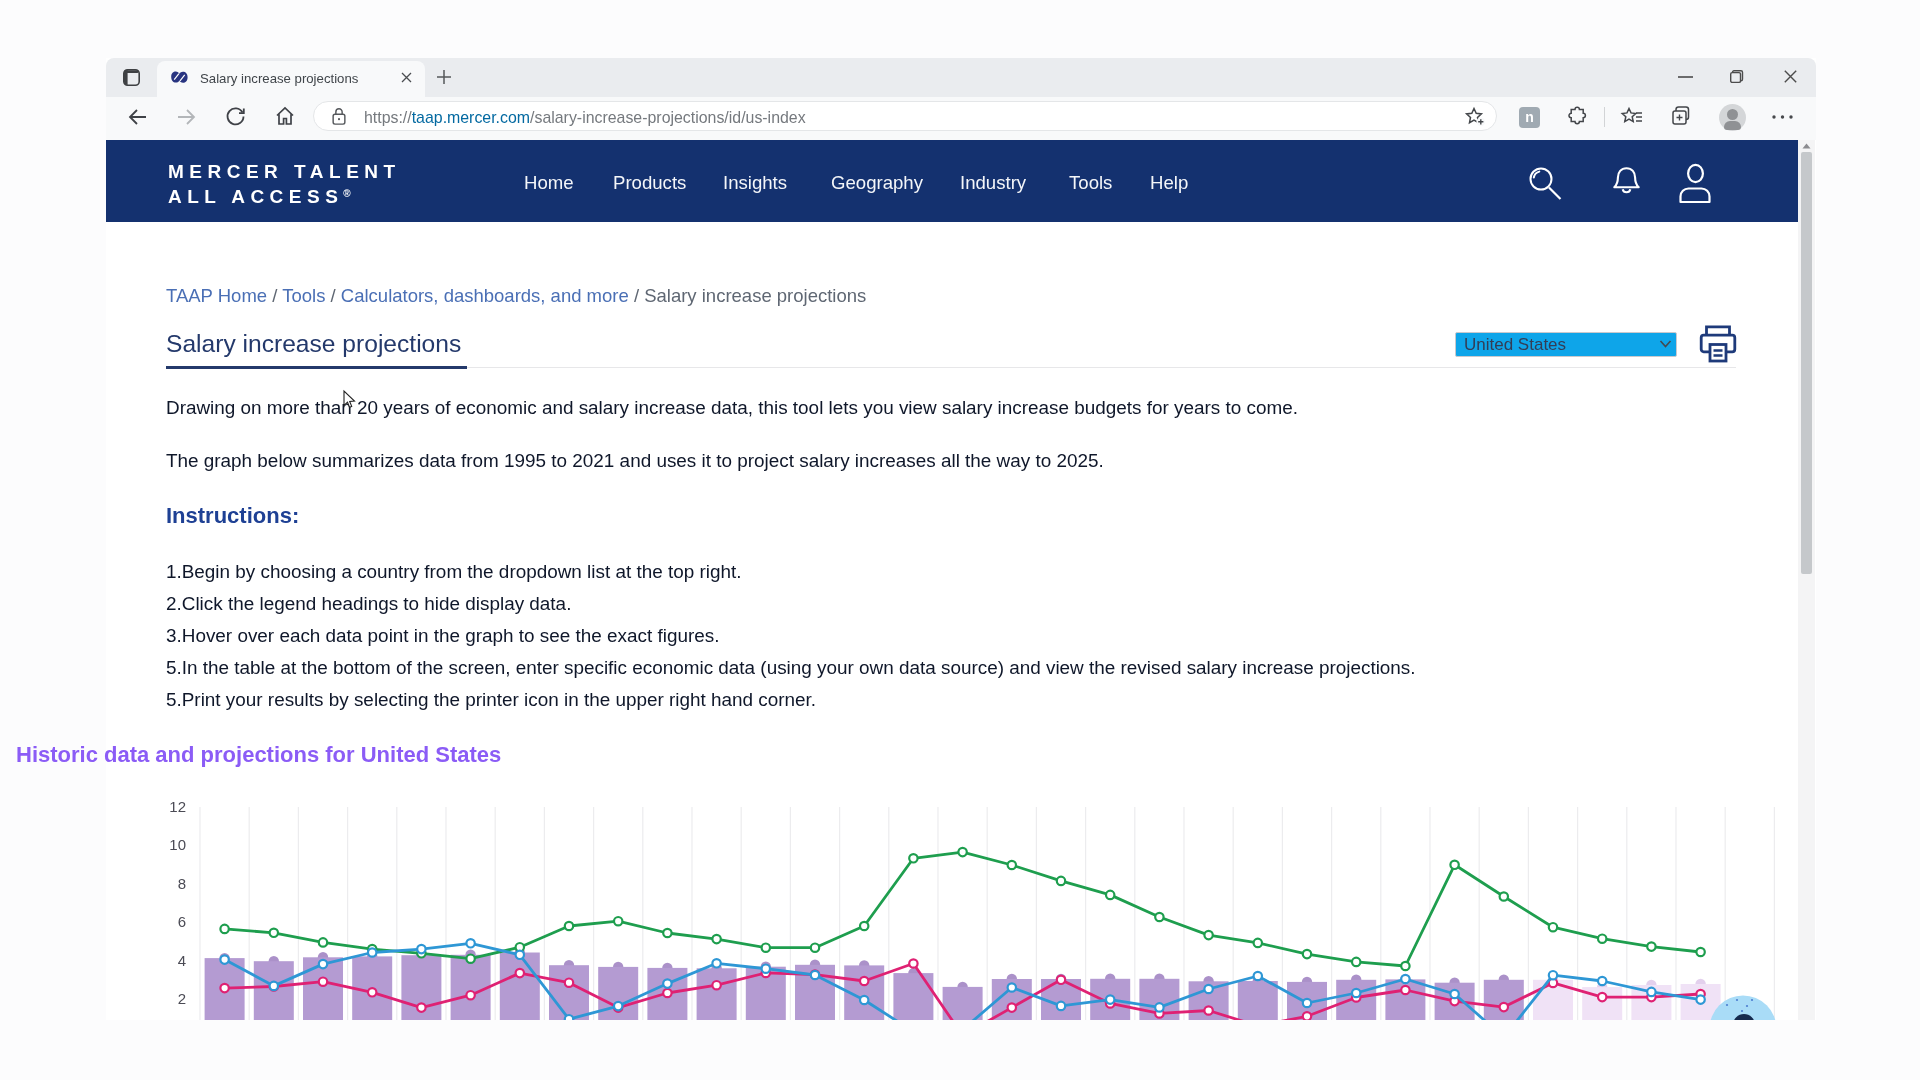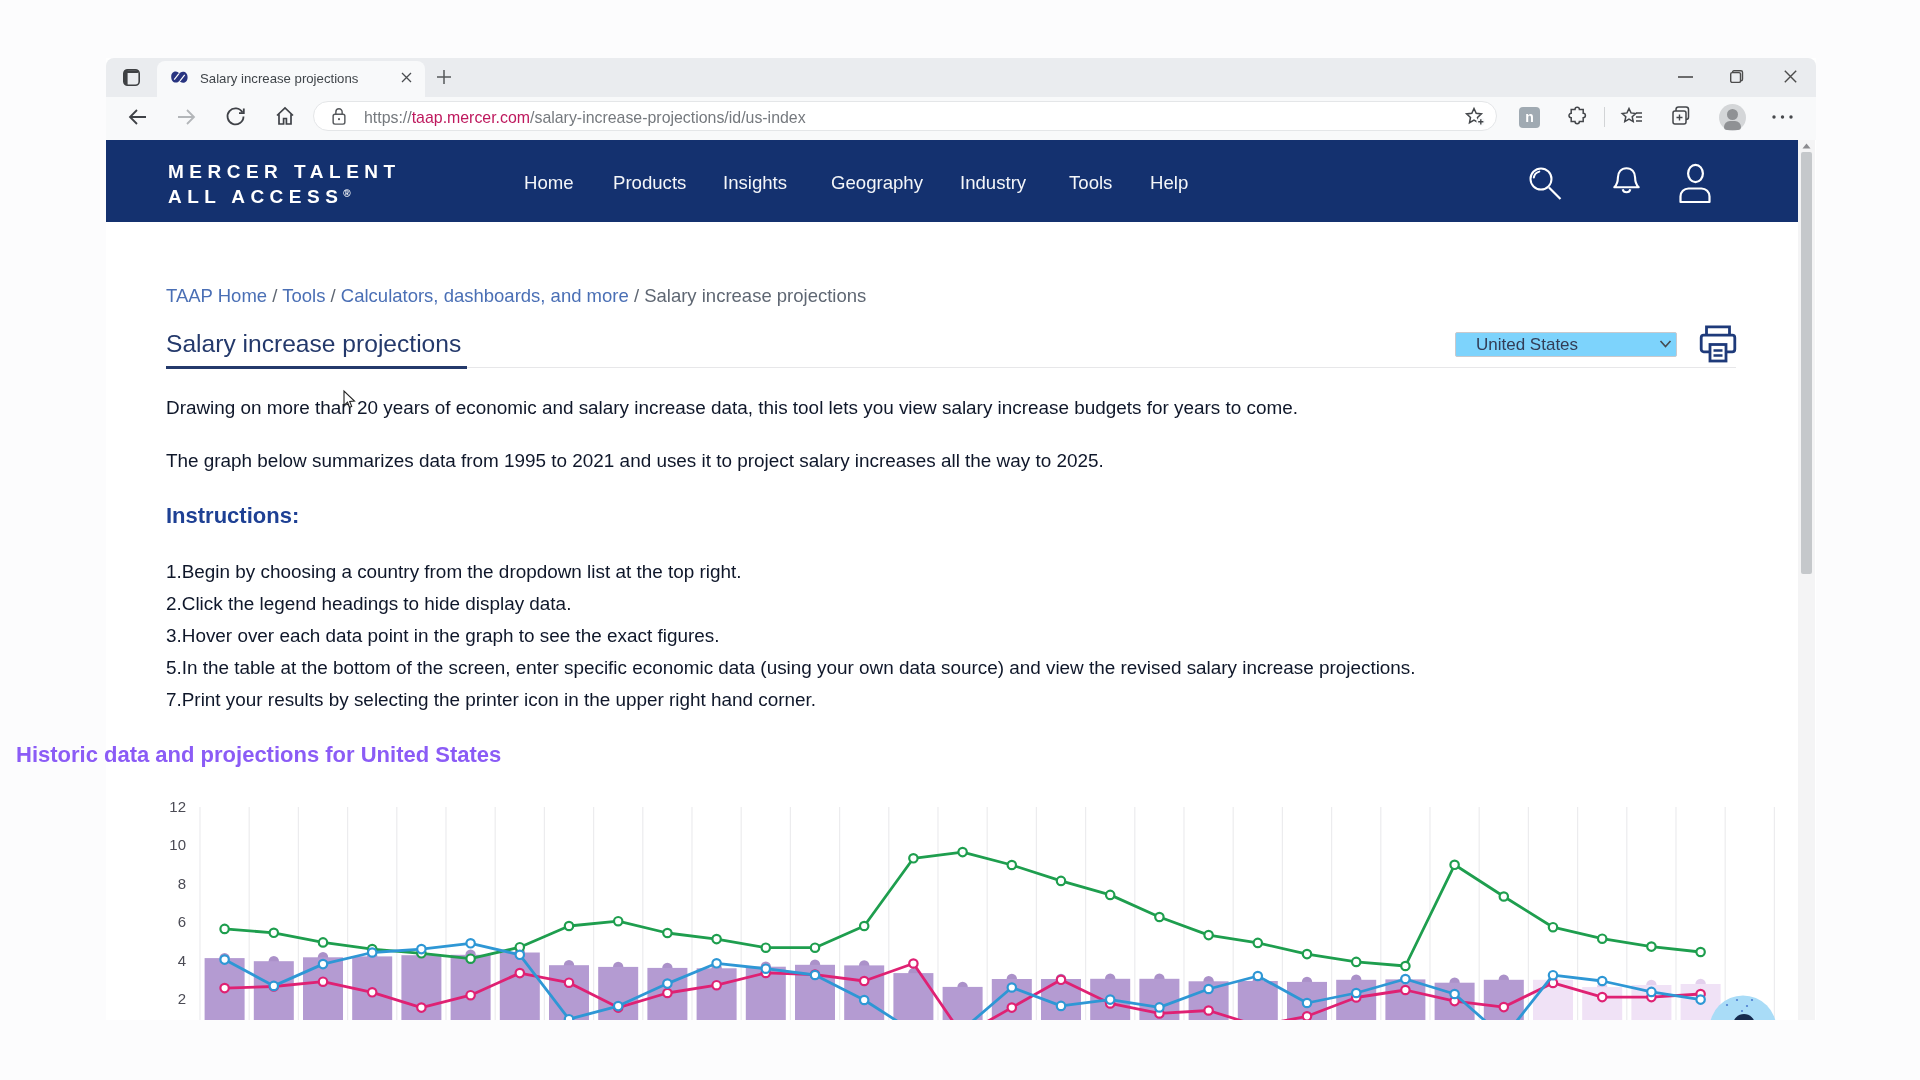--- a/index.html
+++ b/index.html
@@ -12,21 +12,21 @@
 .navlink { position:absolute; top:172px; font-size:18.6px; color:#f4f6f9;text-align:center; }
 #logo1,#logo2 { position:absolute; left:168px; color:#fff; font-weight:bold; font-size:19px; letter-spacing:5.5px; }
 #crumbs { left:166px; top:253px; font-size:18.5px; color:#5f6773; white-space:nowrap;margin-top:32px; }
 #crumbs a { color:#4a6fb5; text-decoration:none; }
 #h1 { left:166px; top:332px; font-size:24.6px; color:#24396b; line-height:1; white-space:nowrap; }
 #hrule-d { left:166px; top:366px; width:301px; height:3px; background:#24396b; }
 #hrule-l { left:467px; top:367px; width:1269px; height:1px; background:#e7e7e9; }
 .para { position:absolute; left:166px; font-size:18.9px; color:#0f172a; line-height:1; white-space:nowrap; }
 #instr { left:166px; top:505px; font-size:22px; font-weight:bold; color:#1e4094; line-height:1; }
 #ctitle { left:16px; top:744px; width:1902px; text-align:left; font-size:22px; font-weight:bold; color:#8b5cf6; line-height:1; }
-#select { left:1455px; top:332px; width:222px; height:25px; background:#7dd3fc; border:1px solid #c9c9cd; border-radius:2px; font-size:17px; color:#333d56; line-height:23px; padding-left:20px; }
+#select { left:1455px; top:332px; width:222px; height:25px; background:#0ea5e9; border:1px solid #c9c9cd; border-radius:2px; font-size:17px; color:#333d56; line-height:23px; padding-left:8px; }
 #scrolltrack { left:1798px; top:140px; width:17px; height:880px; background:#f4f4f5; }
 #scrollthumb { left:1801px; top:152px; width:11px; height:422px; background:#c5c8cb; border-radius:2px; }
 svg.ic { position:absolute; overflow:visible; }
 </style></head>
 <body>
 <div class="abs" id="win"></div>
 <div class="abs" id="tabstrip"></div>
 <div class="abs" id="tab"></div>
 <div class="abs" id="toolbar"></div>
 <div class="abs" id="urlpill"></div>
@@ -73,21 +73,21 @@
     <path d="M17.8 1.5 V6.2 H13" fill="none" stroke="#3f4247" stroke-width="1.8"></path>
   </svg>
 <svg class="ic" style="left:275px;top:106px" width="20" height="20" viewBox="0 0 20 20">
     <path d="M2 9.5 L10 2 l8 7.5 M4 8.2 V18 h4.6 v-5.5 h2.8 V18 H16 V8.2" fill="none" stroke="#3f4247" stroke-width="1.7"></path>
   </svg>
 <svg class="ic" style="left:332px;top:107px" width="14" height="18" viewBox="0 0 15 20">
     <rect x="1" y="8" width="13" height="11" rx="2" fill="none" stroke="#55585c" stroke-width="1.6"></rect>
     <path d="M4 8 V5.5 a3.5 3.5 0 0 1 7 0 V8" fill="none" stroke="#55585c" stroke-width="1.6"></path>
     <circle cx="7.5" cy="13.5" r="1.2" fill="#55585c"></circle>
   </svg>
-<div class="abs" style="left:364px;top:109px;font-size:15.9px;color:#75797e;white-space:nowrap">https://<span style="color:#be185d">taap.mercer.com</span>/salary-increase-projections/id/us-index</div>
+<div class="abs" style="left:364px;top:109px;font-size:15.9px;color:#75797e;white-space:nowrap">https://<span style="color:#0369a1">taap.mercer.com</span>/salary-increase-projections/id/us-index</div>
 
 <svg class="ic" style="left:1465px;top:107px" width="21" height="20" viewBox="0 0 21 20">
     <path d="M9 1.5 l2.2 4.8 5.2 0.6 -3.9 3.6 1 5.2 -4.5-2.6 -4.5 2.6 1-5.2 L1.6 6.9 l5.2-0.6 Z" fill="none" stroke="#43464a" stroke-width="1.5"></path>
     <circle cx="15.8" cy="14.8" r="4.4" fill="#f8f9fa"></circle>
     <path d="M15.8 12.2 v5.2 M13.2 14.8 h5.2" stroke="#43464a" stroke-width="1.4"></path>
   </svg>
 
 <div class="abs" style="left:1519px;top:107px;width:21px;height:21px;background:#a0aab2;border-radius:4px;color:#fff;font-weight:bold;font-size:14px;text-align:center;line-height:20px">n</div>
 
 <svg class="ic" style="left:1567px;top:107px" width="21" height="20" viewBox="0 0 21 20">
@@ -158,21 +158,21 @@
     <path d="M14.5 26.5 h9 M14.5 31.5 h9" stroke="#1e3a7a" stroke-width="2.4"></path>
   </svg>
 
 <div class="para" style="top:399px">Drawing on more than 20 years of economic and salary increase data, this tool lets you view salary increase budgets for years to come.</div>
 <div class="para" style="top:452px">The graph below summarizes data from 1995 to 2021 and uses it to project salary increases all the way to 2025.</div>
 <div class="abs" id="instr">Instructions:</div>
 <div class="para" style="top:563px">1.Begin by choosing a country from the dropdown list at the top right.</div>
 <div class="para" style="top:595px">2.Click the legend headings to hide display data.</div>
 <div class="para" style="top:627px">3.Hover over each data point in the graph to see the exact figures.</div>
 <div class="para" style="top:659px">5.In the table at the bottom of the screen, enter specific economic data (using your own data source) and view the revised salary increase projections.</div>
-<div class="para" style="top:691px">7.Print your results by selecting the printer icon in the upper right hand corner.</div>
+<div class="para" style="top:691px">5.Print your results by selecting the printer icon in the upper right hand corner.</div>
 
 <div class="abs" id="ctitle">Historic data and projections for United States</div>
 
 <svg class="abs" style="left:160px;top:795px" width="1650" height="225" viewBox="0 0 1650 225" font-family="Liberation Sans, sans-serif">
 <line x1="40.0" y1="12" x2="40.0" y2="225" stroke="#ececee" stroke-width="1.2"></line>
 <line x1="89.2" y1="12" x2="89.2" y2="225" stroke="#ececee" stroke-width="1.2"></line>
 <line x1="138.4" y1="12" x2="138.4" y2="225" stroke="#ececee" stroke-width="1.2"></line>
 <line x1="187.6" y1="12" x2="187.6" y2="225" stroke="#ececee" stroke-width="1.2"></line>
 <line x1="236.8" y1="12" x2="236.8" y2="225" stroke="#ececee" stroke-width="1.2"></line>
 <line x1="286.0" y1="12" x2="286.0" y2="225" stroke="#ececee" stroke-width="1.2"></line>

